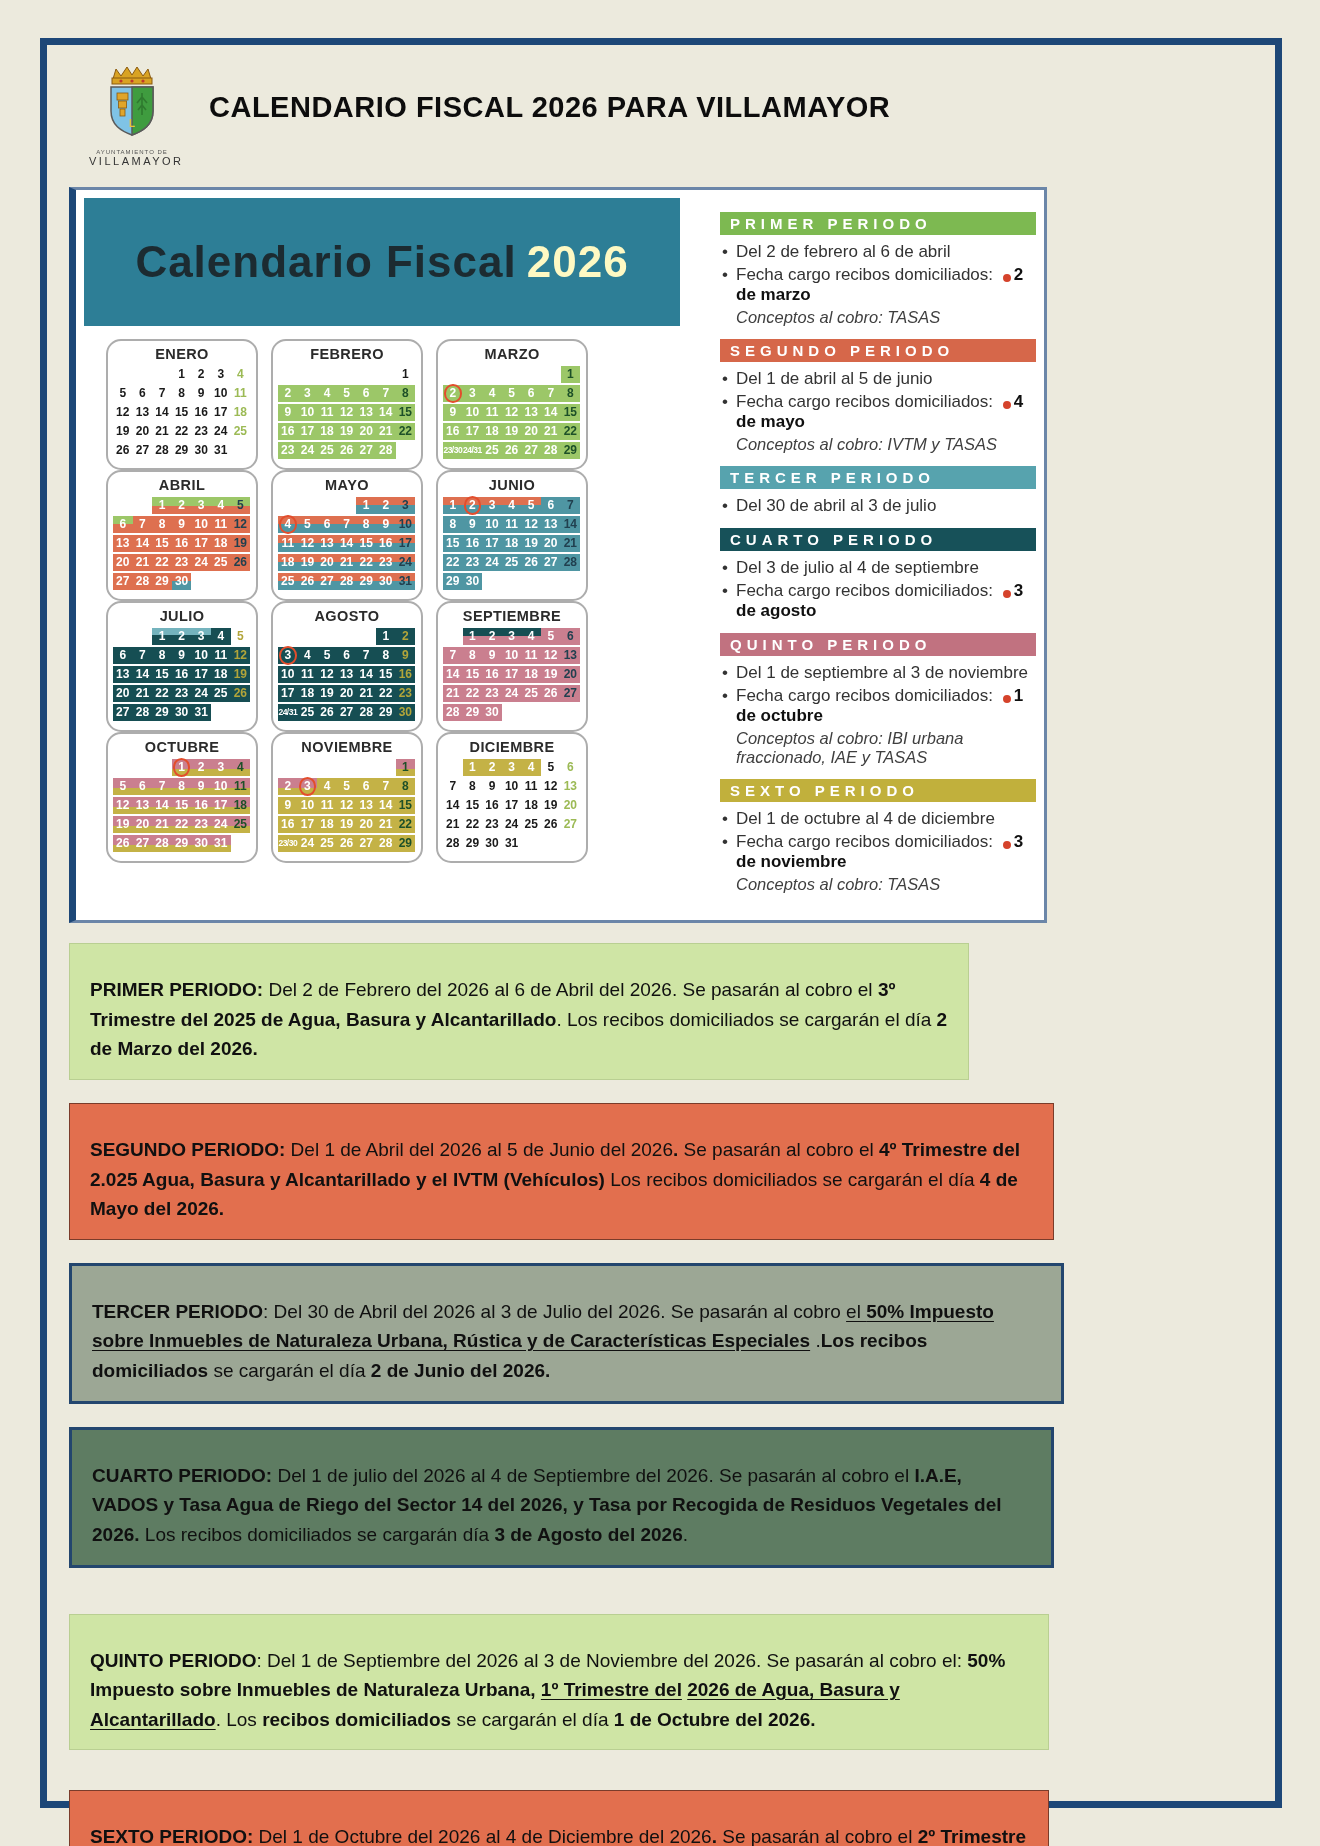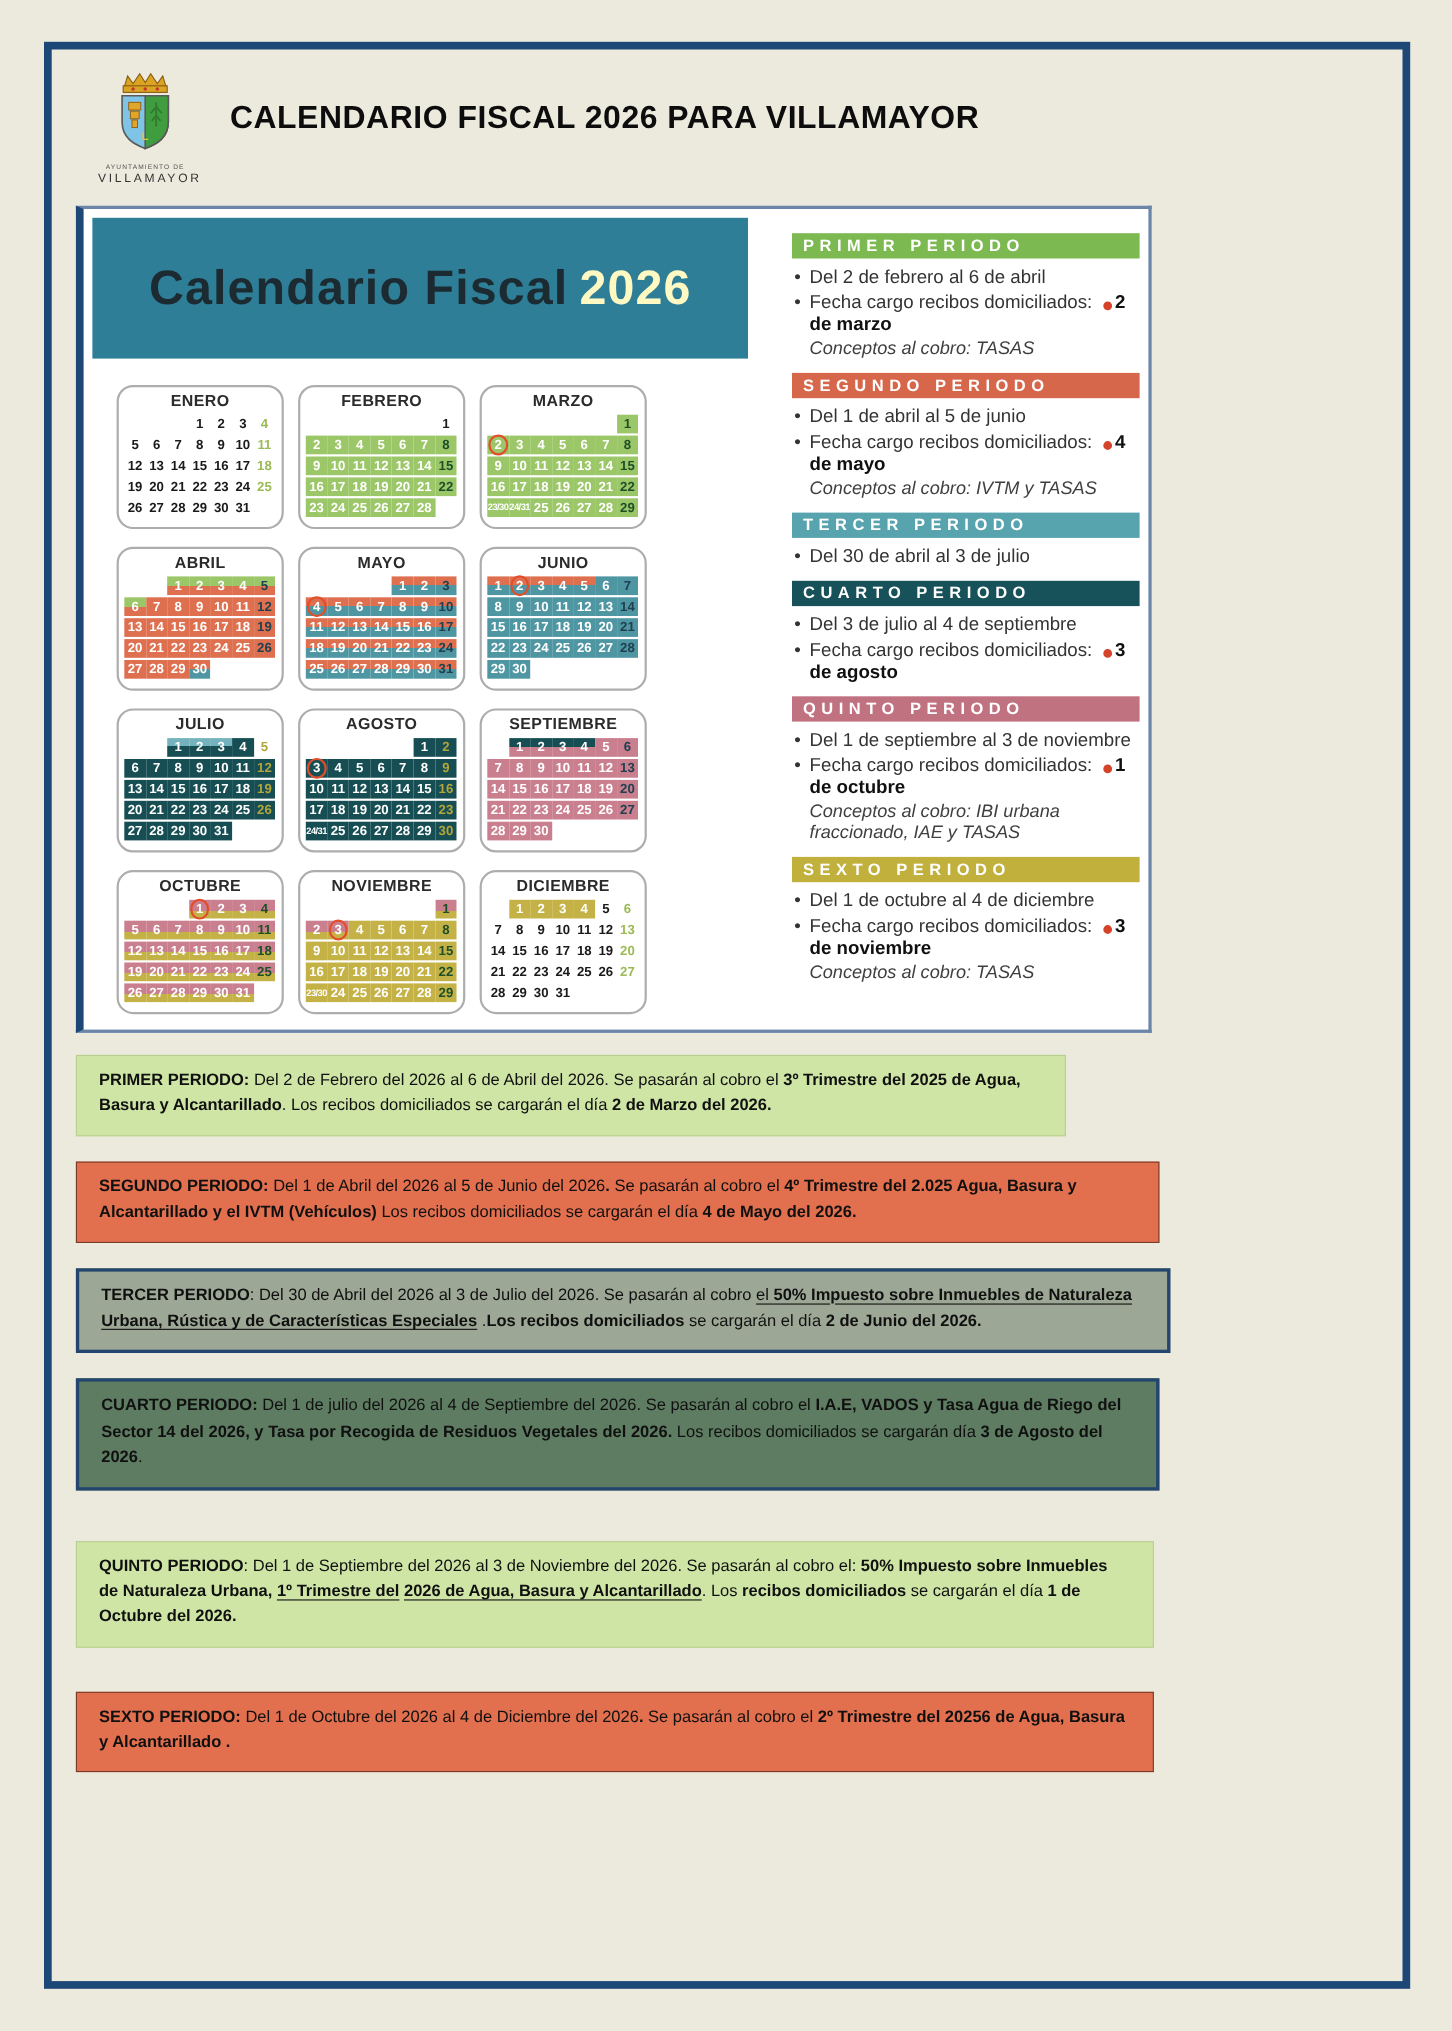--- a/index.html
+++ b/index.html
@@ -13,21 +13,21 @@
   .logo-cap1{font-size:6px;letter-spacing:1px;color:#555;margin-top:2px}
   .logo-cap2{font-size:11px;letter-spacing:2.5px;color:#333}
   .page-title{margin:28px 0 0 34px;font-size:29px;font-weight:800;color:#0d0d0d;letter-spacing:.5px}
 
   
   .panel{margin-left:8px;width:978px;background:#fff;border:3px solid #6b86a8;border-left:7px solid #1d4777;display:flex;padding:8px 8px 14px 8px}
   .pleft{width:600px}
   .poster-head{width:596px;height:128px;background:#2d7e96;display:flex;align-items:center;justify-content:center}
   .poster-title{font-size:44px;font-weight:800;letter-spacing:1px;color:#1c2b31}
   .poster-title .yr{color:#fef9c3;margin-left:10px}
-  .months-grid{display:grid;grid-template-columns:repeat(3,152px);gap:16px 13px;margin:24px 0 0 22px}
+  .months-grid{display:grid;grid-template-columns:repeat(3,152px);gap:0 13px;margin:13px 0 0 22px}
 
   .mc{background:#fff;border:2px solid #adadad;border-radius:15px;padding:5px 5px 7px;width:152px}
   .mc h4{text-align:center;font-size:14.5px;font-weight:600;color:#2b2b2b;letter-spacing:.4px;margin-bottom:4px}
   .wk{display:flex;margin-bottom:2.5px;height:16.5px}
   .dc{width:19.6px;height:16.5px;display:flex;align-items:center;justify-content:center;font-size:12px;font-weight:700;position:relative}
   .dual{font-size:8.5px;letter-spacing:-.5px}
   .bg-g{background:#9cc768}.bg-o{background:#de7050}.bg-t{background:#4f96a3}
   .bg-d{background:#164e53}.bg-p{background:#ca7f8f}.bg-y{background:#c4b246}
   .bg-go{background:linear-gradient(#9cc768 50%,#de7050 50%)}
   .bg-ot{background:linear-gradient(#de7050 47%,#4f96a3 47%)}
@@ -42,21 +42,21 @@
   .psec{margin-bottom:12px}
   .p-head{color:#fff;font-weight:700;font-size:15px;letter-spacing:5px;padding:3px 0 3px 10px;margin-bottom:7px}
   .pline{font-size:17px;color:#333;margin:3px 0;position:relative;padding-left:16px}
   .pline::before{content:"\2022";position:absolute;left:2px;color:#333}
   .pline b{color:#101010}
   .concept{font-style:italic;font-size:16.5px;color:#3f3f3f;padding-left:16px;margin-top:1px}
   .ring-icon{display:inline-block;width:8px;height:8px;border:4px solid #d5432b;border-radius:50%;vertical-align:-2px;margin:0 3px 0 5px}
 
   
   .blocks{margin:20px 0 0 8px}
-  .blk{padding:10px 20px 15px;font-size:15px;line-height:1.56;color:#101010;margin-bottom:23px}
+  .blk{padding:31px 20px 15px;font-size:19px;line-height:1.56;color:#101010;margin-bottom:23px}
   .blk span.u{text-decoration:underline;text-underline-offset:3px}
   .blk:nth-child(5){margin-top:46px}
   .blk:nth-child(6){margin-top:40px}
 </style>
 </head>
 <body>
 
 <div class="frame">
 
   <div class="hdr">

